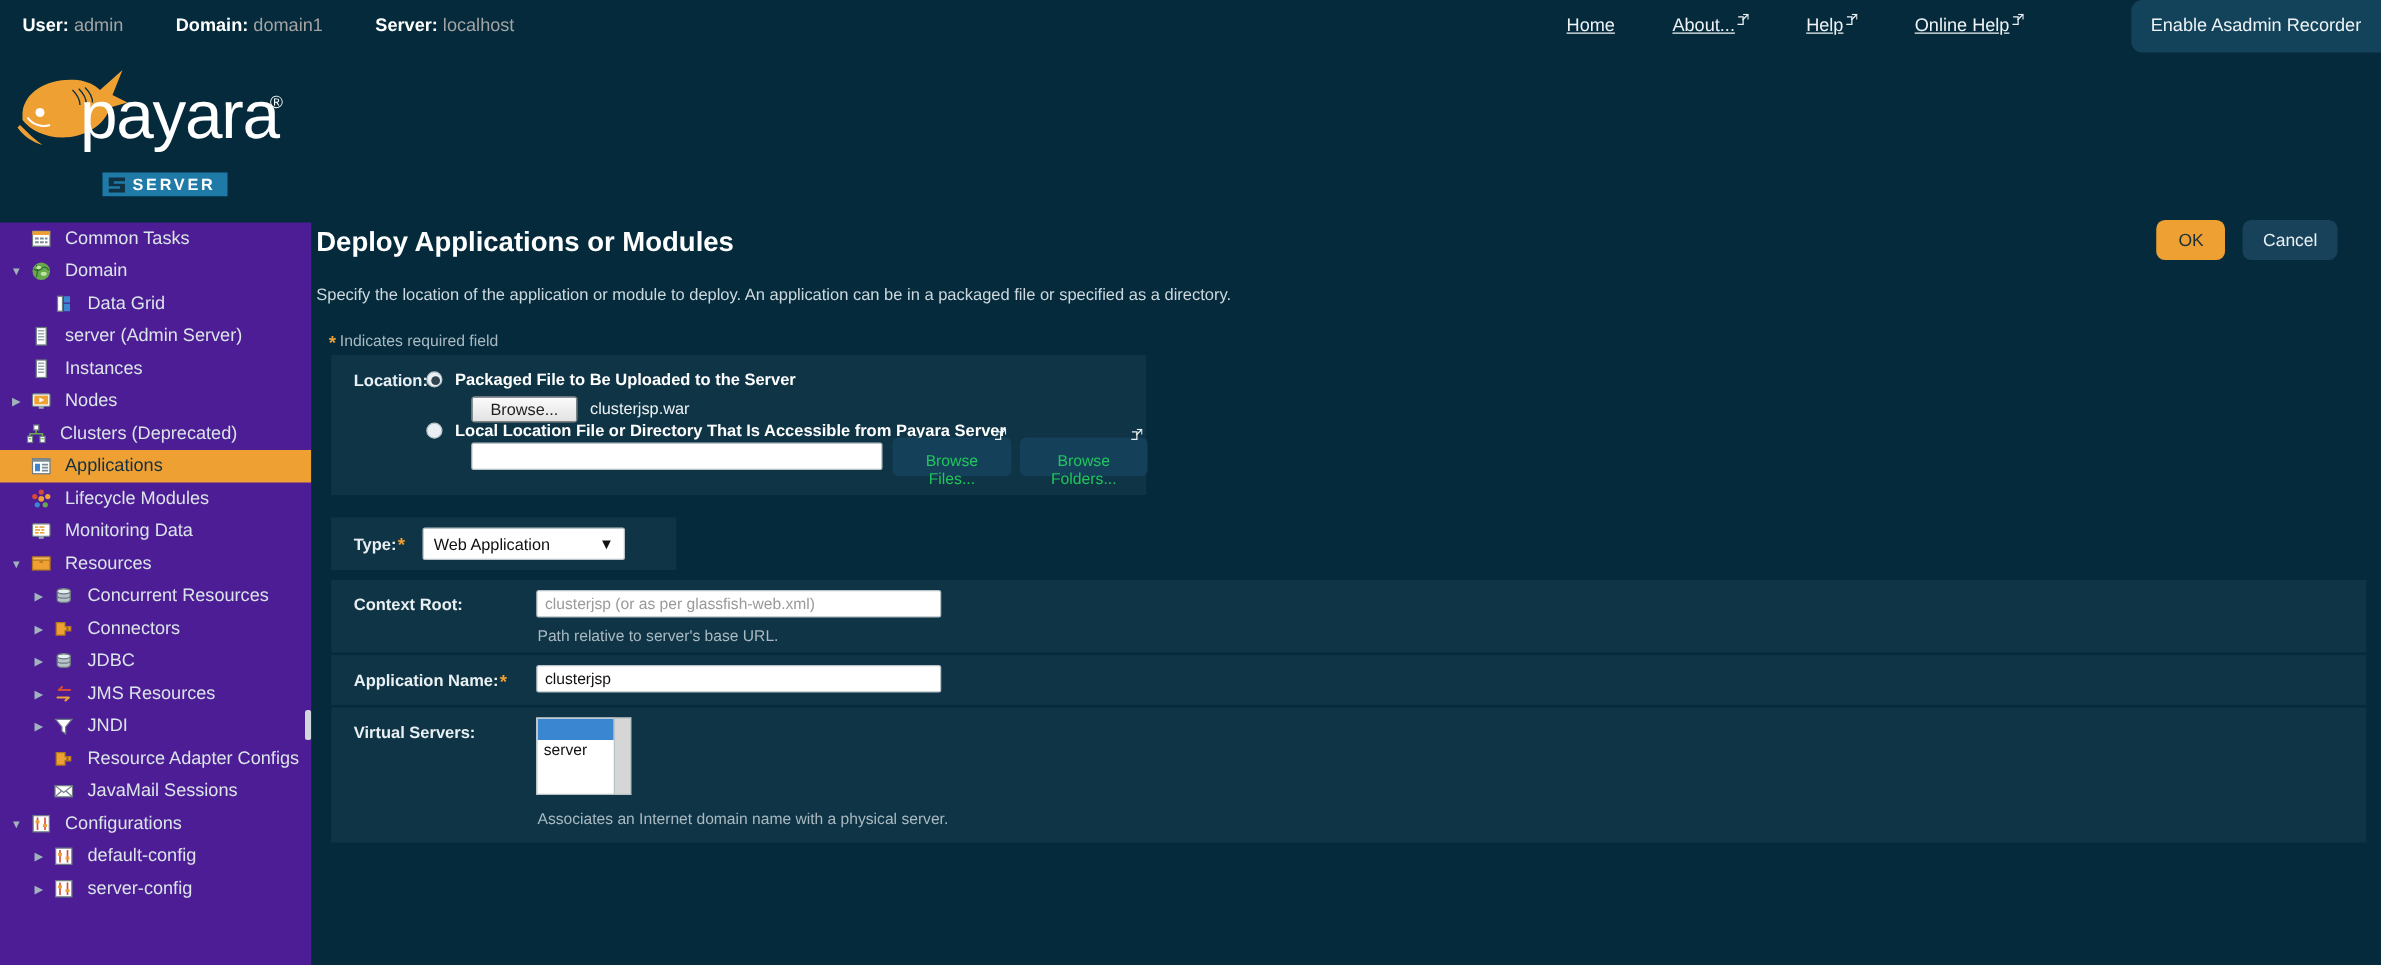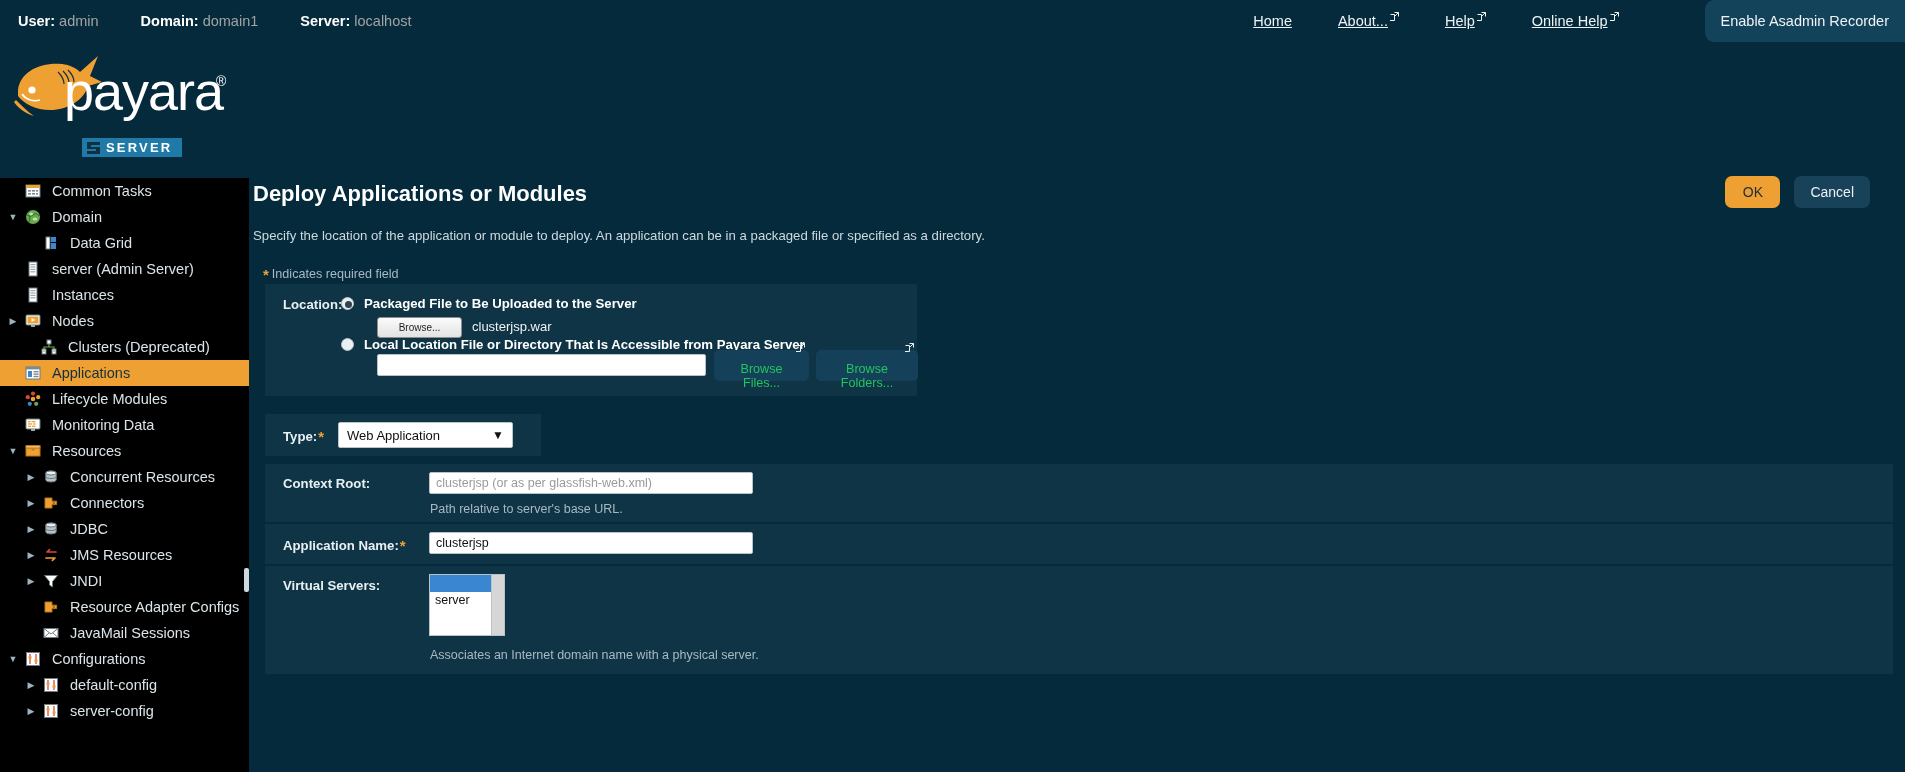--- a/index.html
+++ b/index.html
@@ -44,21 +44,21 @@
     position: absolute; left: 74px; top: 94px;
     background: #1f7aa8; color: #fff;
     font-size: 13px; font-weight: bold; letter-spacing: 2.2px;
     padding: 2px 10px 2px 24px;
   }
   .logo-server .sq { position: absolute; left: 4px; top: 3px; }
 
   
   .sidebar {
     position: absolute; left: 0; top: 178px; width: 249px; height: 594px;
-    background: #000000; overflow: hidden;
+    background: #4c1d95; overflow: hidden;
   }
   .side-item {
     display: flex; align-items: center; height: 26px;
     color: #dbe4e9; font-size: 14.5px; cursor: pointer; white-space: nowrap;
     padding-left: 4px;
   }
   .side-item.selected { background: #efa033; color: #13303f; font-weight: normal; }
   .twist { width: 18px; flex: none; display: flex; justify-content: center; align-items: center; }
   .twist i { font-style: normal; font-size: 9px; color: #9fb3bd; }
   .s-ico { width: 22px; flex: none; display: flex; justify-content: center; align-items: center; }
@@ -119,21 +119,21 @@
   .radio-row { position: absolute; display: flex; align-items: center; gap: 10px; }
   .radio-row .rlab { font-size: 13.2px; font-weight: bold; color: #ffffff; white-space: nowrap; }
   .r1 { left: 76px; top: 12px; }
   .r2 { left: 76px; top: 53px; }
 
   .browse-btn {
     position: absolute; left: 112px; top: 33px;
     width: 85px; height: 21px;
     background: linear-gradient(#fbfbfb, #e2e2e2);
     border: 1px solid #8d8d8d; border-radius: 3px;
-    font-size: 10px; color: #1f1f1f; font-family: inherit; cursor: pointer;
+    font-size: 13px; color: #1f1f1f; font-family: inherit; cursor: pointer;
   }
   .browse-file {
     position: absolute; left: 207px; top: 35px;
     font-size: 13px; color: #eef3f5;
   }
   .loc-input {
     position: absolute; left: 112px; top: 70px; width: 329px; height: 22px;
     background: #ffffff; border: 1px solid #b8c2c7; border-radius: 2px;
     font-size: 12.5px; padding: 0 5px; font-family: inherit; color: #111;
   }
@@ -148,21 +148,21 @@
   .loc-ext-btn .corner { position: absolute; right: 4px; top: -9px; }
 
   
   .type-row {
     position: absolute; left: 16px; top: 248px; width: 276px; height: 42px;
     background: #0e3446;
   }
   .type-lab { position: absolute; left: 18px; top: 13px; font-size: 13.2px; font-weight: bold; color: #e9f0f3; }
   .type-lab .star { font-size: 15px; position: relative; top: 1px; left: 1px; }
   .type-sel {
-    position: absolute; left: 73px; top: 8px; width: 175px; height: 26px;
+    position: absolute; left: 73px; top: 8px; width: 162px; height: 26px;
     background: #ffffff; border: 1px solid #b9c3c8; border-radius: 2px;
     font-size: 13px; color: #101010; display: flex; align-items: center;
     padding: 0 8px; cursor: pointer;
   }
   .type-sel .caret { margin-left: auto; font-size: 12px; color: #111; }
 
   
   .frow { position: absolute; left: 16px; width: 1628px; background: #0e3446; }
   .frow.r-ctx  { top: 298px; height: 58px; }
   .frow.r-name { top: 358px; height: 40px; }
@@ -344,21 +344,21 @@
         <span class="s-ico">
           <svg width="16" height="16" viewBox="0 0 16 16">
             <rect x="1" y="2" width="14" height="10" rx="1" fill="#ffffff" stroke="#6d7b82"></rect>
             <rect x="2.5" y="3.5" width="11" height="7" fill="#efa033"></rect>
             <polygon points="6.5,5 10.5,7 6.5,9" fill="#ffffff"></polygon>
             <rect x="6" y="12" width="4" height="2" fill="#9aa9b0"></rect>
           </svg>
         </span>
         <span class="s-label">Nodes</span>
       </div>
-      <div class="side-item" style="padding-left: 20px;">
+      <div class="side-item" style="padding-left: 0;">
         <span class="twist"></span>
         <span class="s-ico">
           <svg width="16" height="16" viewBox="0 0 16 16">
             <rect x="6" y="1" width="4" height="4" fill="#ffffff" stroke="#6d7b82"></rect>
             <rect x="1" y="10" width="4" height="5" fill="#ffffff" stroke="#6d7b82"></rect>
             <rect x="11" y="10" width="4" height="5" fill="#ffffff" stroke="#6d7b82"></rect>
             <path d="M8 5 v3 M3 10 v-2 h10 v2" fill="none" stroke="#6aa84f" stroke-width="1.2"></path>
             <rect x="2" y="11.5" width="2" height="1" fill="#6aa84f"></rect>
             <rect x="12" y="11.5" width="2" height="1" fill="#6aa84f"></rect>
           </svg>

